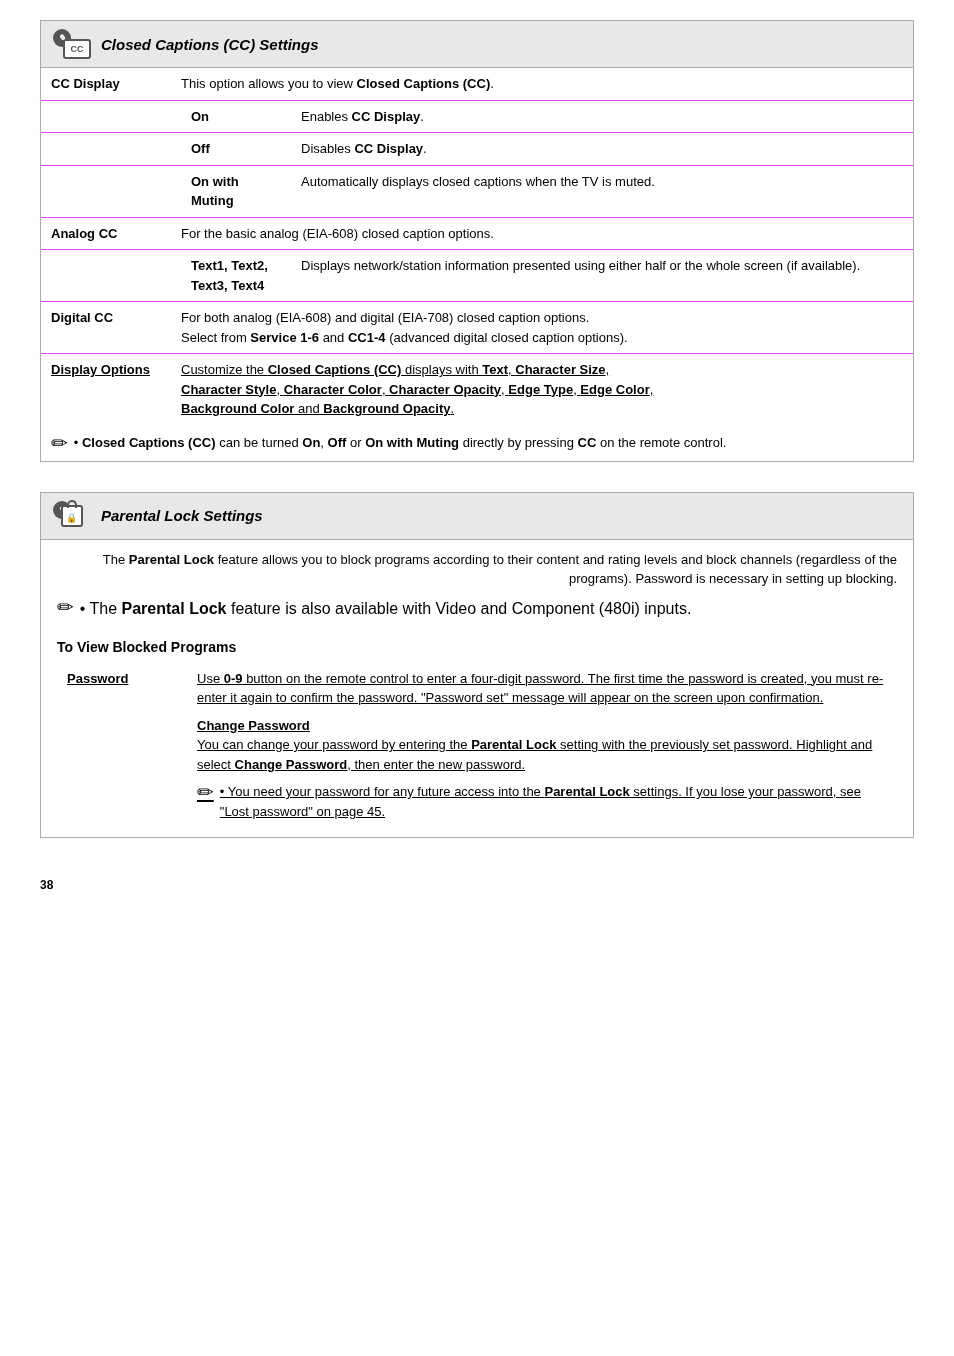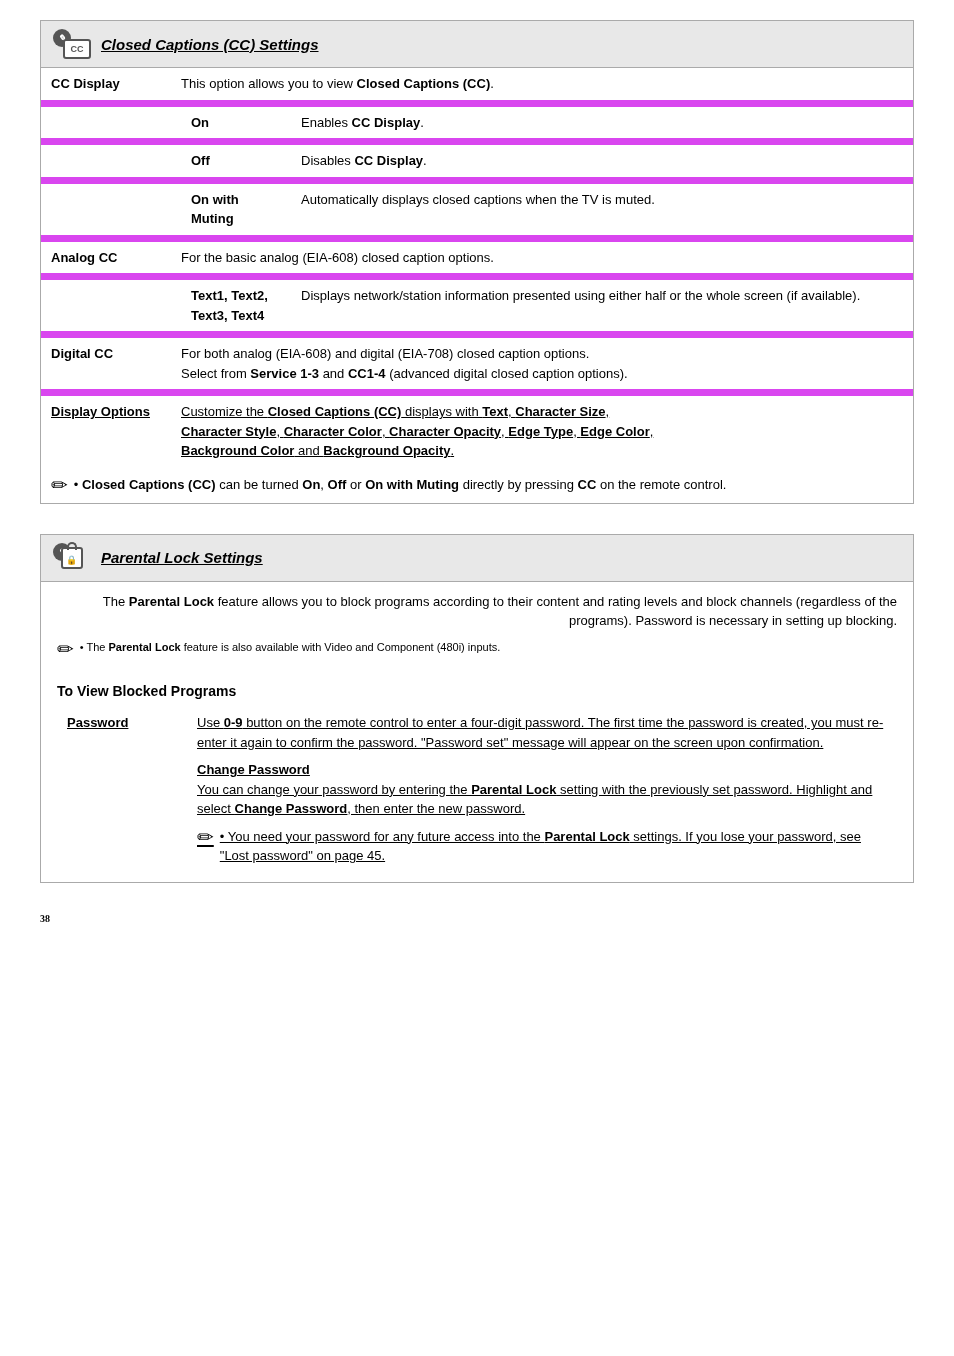--- a/index.html
+++ b/index.html
@@ -25,21 +25,20 @@
       border-bottom: 1px solid #aaa;
       padding: 8px 12px;
       display: flex;
       align-items: center;
       gap: 10px;
     }
     .section-header-title {
       font-size: 15px;
       font-style: italic;
       font-weight: bold;
-      text-decoration: underline;
     }
 
     
     .icon-cc {
       display: inline-flex;
       align-items: center;
       justify-content: center;
       position: relative;
       width: 38px;
       height: 30px;
@@ -128,21 +127,21 @@
     }
 
     
     .settings-table {
       width: 100%;
       border-collapse: collapse;
     }
     .settings-table td {
       padding: 6px 10px;
       vertical-align: top;
-      border-bottom: 7px solid #d946ef;
+      border-bottom: 1px solid #d946ef;
       font-size: 13px;
       line-height: 1.5;
     }
     .settings-table tr:last-child td {
       border-bottom: none;
       text-decoration: underline;
     }
     .settings-table .col-label {
       width: 130px;
       font-weight: bold;
@@ -168,36 +167,35 @@
       padding: 10px 16px;
     }
     .section-content p {
       margin-bottom: 8px;
       font-size: 13px;
       line-height: 1.5;
       text-align: right;
     }
 
     .note-line {
-      font-size: 11px;
+      font-size: 16px;
       line-height: 1.5;
-      margin-bottom: 16px;
+      margin-bottom: 6px;
     }
 
     .subsection-title {
       font-size: 14px;
       font-weight: bold;
       margin: 12px 0 6px 0;
     }
 
     .page-number {
-      font-size: 10px;
-      font-weight: bold;
-      margin-top: 30px;
-      font-family: Liberation Serif, serif;
+      font-size: 12px;
+      font-weight: bold;
+      margin-top: 40px;
     }
   </style>
 </head>
 <body>
 
 <div class="section">
   <div class="section-header">
     <div class="icon-cc">
       <div class="icon-cc-circle">
         <span class="icon-cc-circle-inner">✎</span>
@@ -237,21 +235,21 @@
       <td colspan="2">For the basic analog (EIA-608) closed caption options.</td>
     </tr>
     <tr>
       <td></td>
       <td class="col-sublabel"><b>Text1</b>, <b>Text2</b>,<br><b>Text3</b>, <b>Text4</b></td>
       <td>Displays network/station information presented using either half or the whole screen (if available).</td>
     </tr>
 
     <tr>
       <td class="col-label"><b>Digital CC</b></td>
-      <td colspan="2">For both analog (EIA-608) and digital (EIA-708) closed caption options.<br>Select from <b>Service 1-3</b> and <b>CC1-4</b> (advanced digital closed caption options).</td>
+      <td colspan="2">For both analog (EIA-608) and digital (EIA-708) closed caption options.<br>Select from <b>Service 1-6</b> and <b>CC1-4</b> (advanced digital closed caption options).</td>
     </tr>
 
     <tr>
       <td class="col-label"><b>Display Options</b></td>
       <td colspan="2">Customize the <b>Closed Captions (CC)</b> displays with <b>Text</b>, <b>Character Size</b>,<br><b>Character Style</b>, <b>Character Color</b>, <b>Character Opacity</b>, <b>Edge Type</b>, <b>Edge Color</b>,<br><b>Background Color</b> and <b>Background Opacity</b>.</td>
     </tr>
   </tbody>
     </table>
 
   <div class="note-box">

